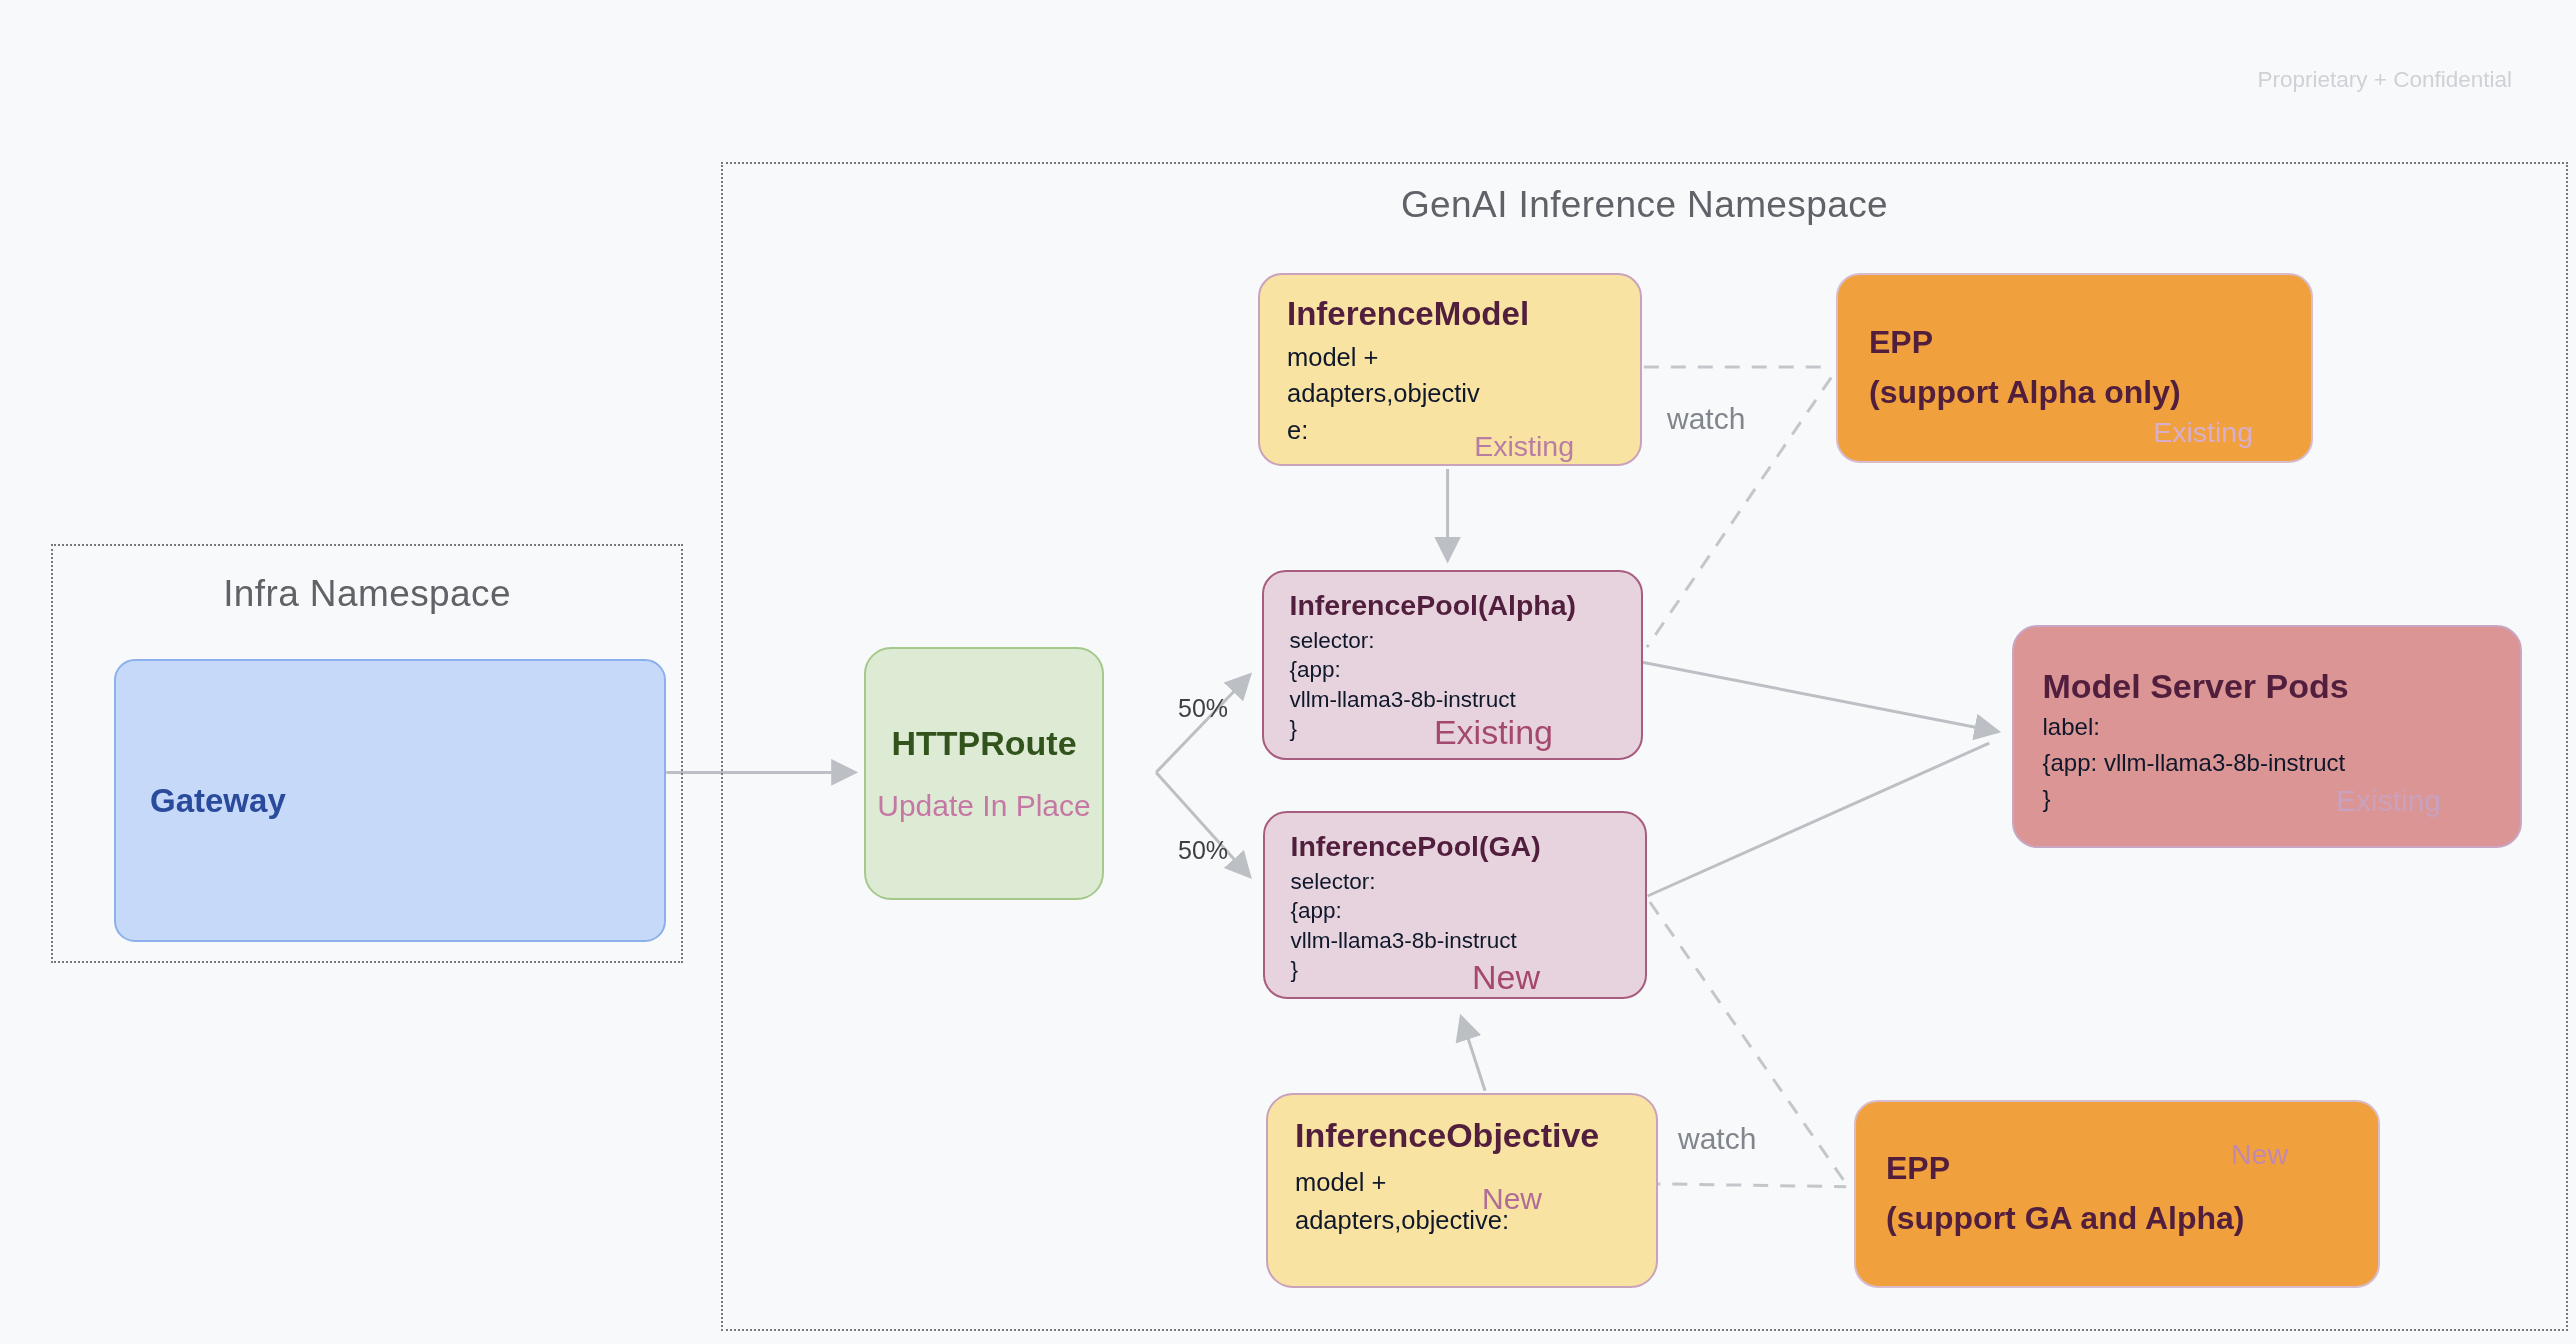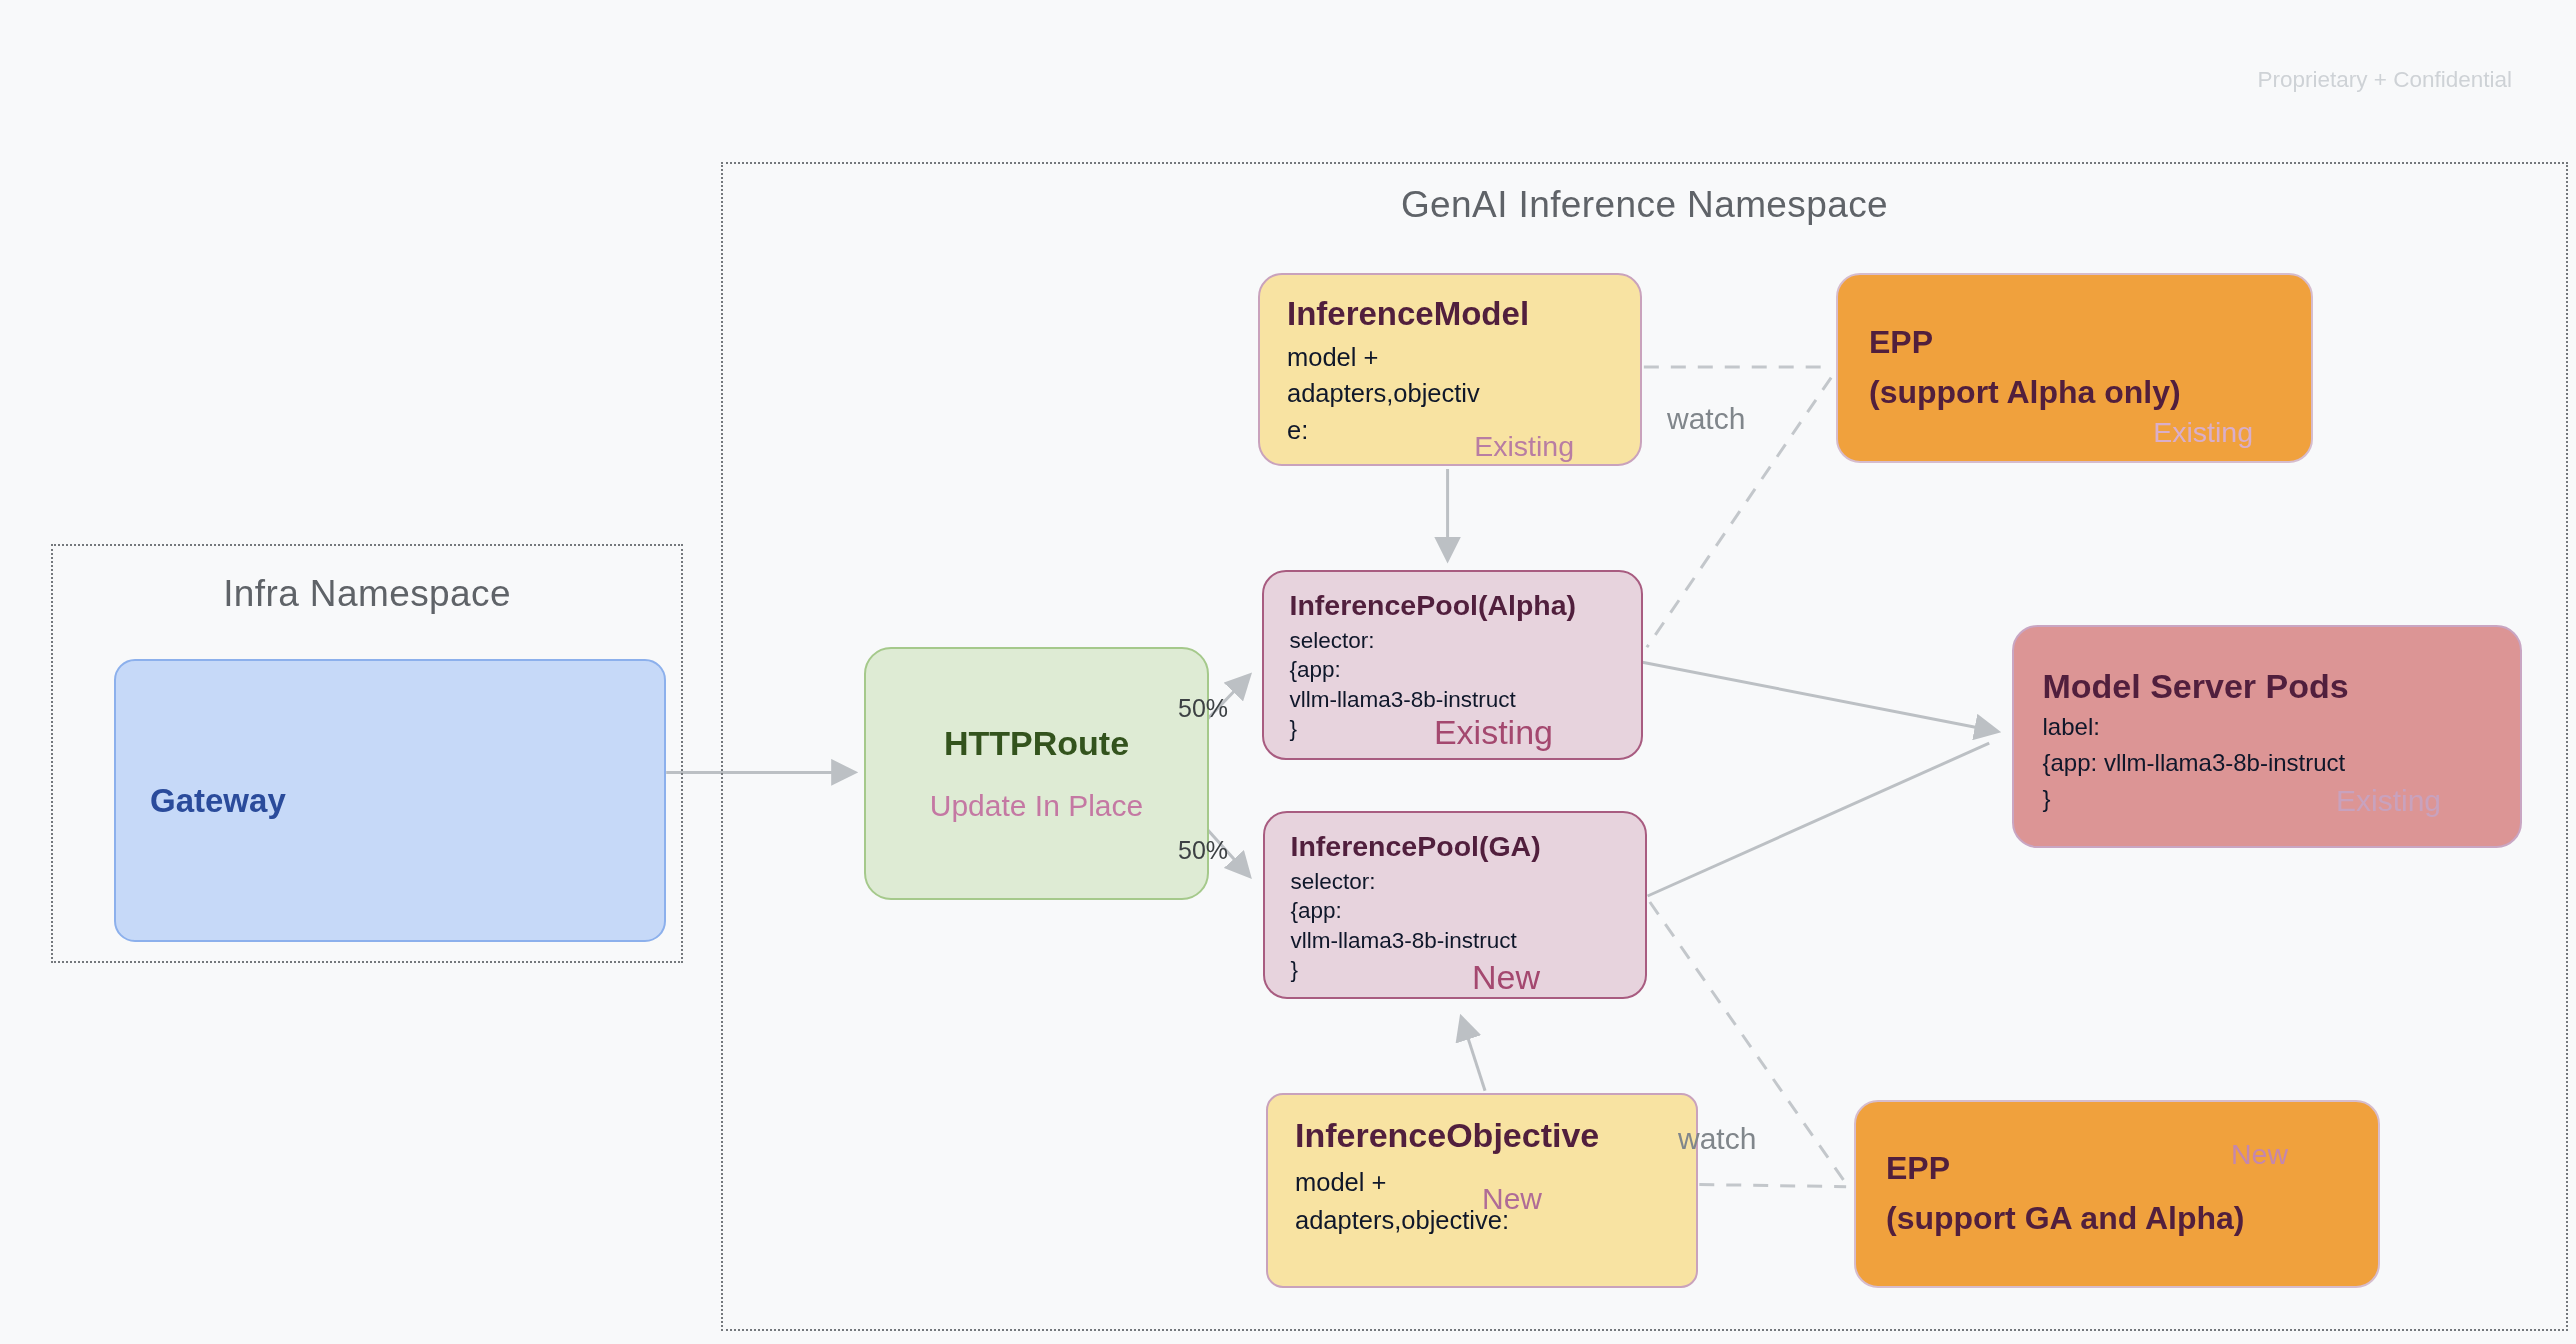--- a/index.html
+++ b/index.html
@@ -24,21 +24,21 @@
   .node-title{font-weight:bold;color:#511f3d;}
   .code{font-family:Liberation Sans, sans-serif;color:#0f172a;white-space:pre-wrap;}
   .status{position:absolute;color:#b87da3;}
 
   
   .n-gateway{left:114px;top:659px;width:552px;height:283px;background:#c6d9f8;border:2.2px solid #8cb0ec;
     display:flex;align-items:center;padding-left:34px;border-radius:21px;}
   .n-gateway .node-title{color:#2a4b9b;font-size:33px;}
 
   
-  .n-httproute{left:864px;top:647px;width:345px;height:253px;background:#deebd4;border:2.2px solid #a5c98b;
+  .n-httproute{left:864px;top:647px;width:240px;height:253px;background:#deebd4;border:2.2px solid #a5c98b;
     display:flex;flex-direction:column;align-items:center;justify-content:center;gap:25.5px;border-radius:27px;}
   .n-httproute .node-title{color:#33531d;font-size:34px;}
   .n-httproute .subtitle{color:#c478a3;font-size:30px;}
 
   
   .n-imodel{left:1258px;top:273px;width:384px;height:193px;background:#f8e3a2;border:2.2px solid #c9a2bc;
     padding:19.5px 0 0 27px;}
   .n-imodel .node-title{font-size:33px;}
   .n-imodel .code{font-size:25.5px;line-height:1.45;margin-top:6px;}
   .n-imodel .status{right:66px;bottom:1.5px;font-size:28.5px;}
@@ -60,22 +60,22 @@
   .n-poolga .status{right:105px;bottom:0px;}
 
   
   .n-pods{left:2012px;top:625px;width:510px;height:223px;background:#dc9595;border:2.2px solid #c9a6c3;
     padding:40px 0 0 28.5px;border-radius:25.5px;}
   .n-pods .node-title{font-size:34px;}
   .n-pods .code{font-size:24px;line-height:1.5;margin-top:3px;}
   .n-pods .status{right:79px;bottom:28.5px;font-size:30px;color:#c8a2be;}
 
   
-  .n-iobj{left:1266px;top:1093px;width:432px;height:195px;background:#f8e3a2;border:2.2px solid #c9a2bc;
-    padding:21px 0 0 27px;border-radius:17px;}
+  .n-iobj{left:1266px;top:1093px;width:392px;height:195px;background:#f8e3a2;border:2.2px solid #c9a2bc;
+    padding:21px 0 0 27px;border-radius:27px;}
   .n-iobj .node-title{font-size:34px;}
   .n-iobj .code{font-size:25.5px;line-height:1.5;margin-top:7.5px;}
   .n-iobj .status{left:214px;top:87px;font-size:30px;color:#af6c97;}
 
   
   .n-eppga{left:1854px;top:1100px;width:526px;height:188px;background:#f0a13d;border:2.2px solid #d6bccd;
     display:flex;align-items:center;padding-left:30px;}
   .n-eppga .node-title{font-size:32px;line-height:1.55;white-space:pre-line;}
   .n-eppga .status{right:90px;top:36px;font-size:28.5px;color:#c487ae;}
 

